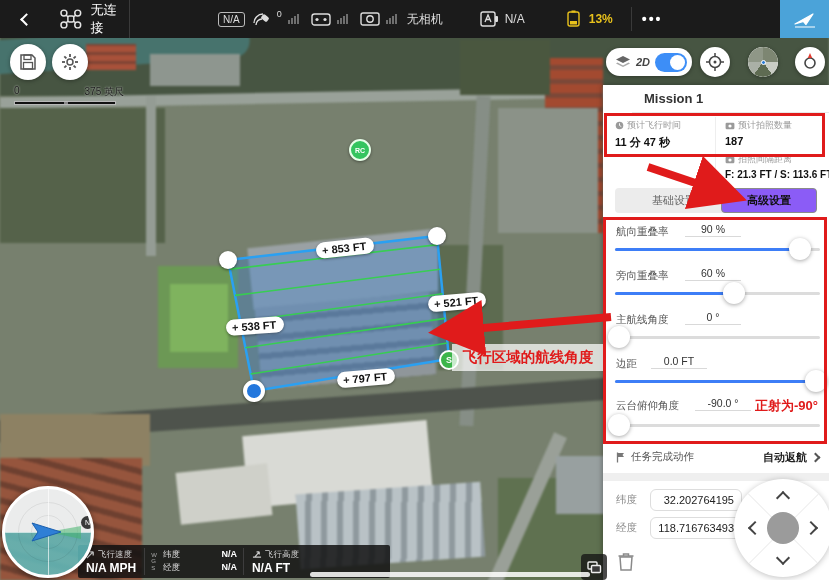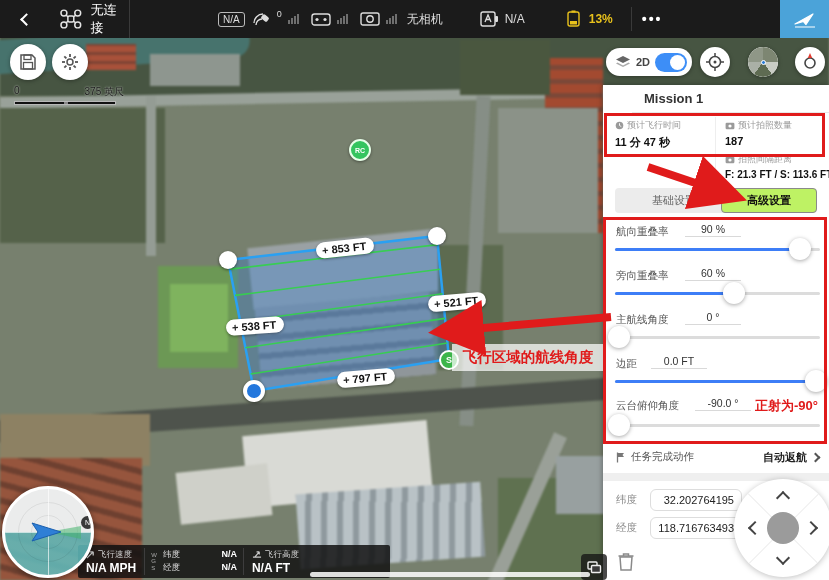--- a/index.html
+++ b/index.html
@@ -64,21 +64,21 @@
     display:flex; align-items:center; justify-content:space-between; padding:12px 12px;margin-left:29px; }
   .p-title { font-size:13px; font-weight:bold; color:#333; }
   .stats { position:absolute; left:0; top:28px; width:100%; height:74px; }
   .stat { position:absolute; width:100px; }
   .stat .s-label { font-size:9px; color:#999; display:flex; gap:3px; align-items:center; white-space:nowrap; }
   .stat .s-value { font-size:11px; font-weight:bold; color:#111; margin-top:3px; white-space:nowrap; }
   .stats .vdiv { position:absolute; left:112px; top:4px; height:64px; width:1px; background:#eee; }
   .seg { position:absolute; left:12px; top:103px; width:202px; height:25px; background:#ececec;
     border-radius:4px; display:flex;padding-left:12px; }
   .seg .opt { flex:1; display:flex; align-items:center; justify-content:center; font-size:11px; color:#666; }
-  .seg .opt.sel { background:#bef264; border:1px solid #8a8a8a; border-radius:4px; color:#111; font-weight:bold; }
+  .seg .opt.sel { background:#8b5cf6; border:1px solid #8a8a8a; border-radius:4px; color:#111; font-weight:bold; }
 
   .srow-label { position:absolute; left:13px; font-size:10.5px; color:#555; white-space:nowrap; }
   .sval { position:absolute; width:56px; text-align:center; font-size:10.5px; color:#333;
     border-bottom:1px solid #d9d9d9; padding-bottom:1px; }
   .track { position:absolute; left:12px; width:205px; height:3px; background:#dcdcdc; border-radius:2px; }
   .track .fill { position:absolute; left:0; top:0; height:100%; background:#3d7ef7; border-radius:2px; }
   .track .thumb { position:absolute; top:-10px; width:22px; height:22px; margin-left:-11px; border-radius:50%;
     background:#fff; box-shadow:0 1px 4px rgba(0,0,0,.35); }
   .red-note { position:absolute; color:#e01b1b; font-weight:bold; font-size:13px; white-space:nowrap; }
 
@@ -326,21 +326,21 @@
   </div>
 
   <div class="scalebar">
     <div class="nums">
       <span>0</span>
       <span>375 英尺</span>
     </div>
     <div class="line"></div>
   </div>
 
-  <div class="pill-2d" style="left:606px;top:48px;">
+  <div class="pill-2d" style="left:606px;top:48px;font-style:italic;">
     <svg width="16" height="14" viewBox="0 0 16 14">
       <path d="M8 1 L15 4.5 L8 8 L1 4.5 Z" fill="#666"></path>
       <path d="M2.5 7.5 L8 10.5 L13.5 7.5 L15 8.5 L8 12 L1 8.5 Z" fill="#aaa"></path>
     </svg>
     <span class="lbl">2D</span>
     <span class="toggle">
         <span class="knob"></span>
       </span>
   </div>
 

